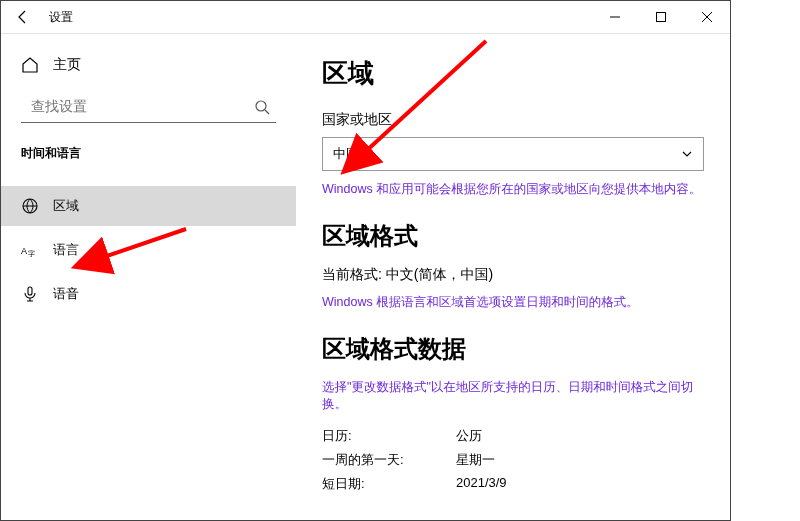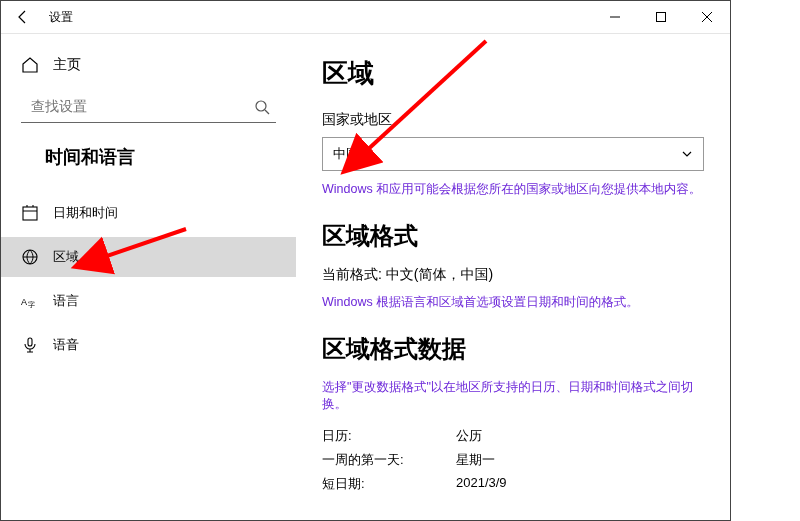--- a/index.html
+++ b/index.html
@@ -8,21 +8,21 @@
   .titlebar .back{width:44px;height:32px;display:flex;align-items:center;justify-content:center;}
   .titlebar .title{font-size:12px;padding-left:4px;}
   .titlebar .spacer{flex:1;}
   .winbtn{width:46px;height:32px;display:flex;align-items:center;justify-content:center;}
   .content{display:flex;height:calc(100% - 32px);}
   .sidebar{width:295px;box-sizing:border-box;padding:22px 20px 0 20px;position:relative;}
   .home-row{display:flex;align-items:flex-start;gap:14px;margin-bottom:18px;}
   .home-row .label{font-size:14px;}
   .searchbox{display:flex;align-items:center;border-bottom:1px solid #666;padding:6px 6px 6px 8px;margin-bottom:22px;}
   .searchbox input{flex:1;border:none;outline:none;font-size:14px;font-family:Liberation Mono, monospace;background:transparent;color:#ef4444;}
-  .category{font-size:18px;font-weight:600;margin-bottom:24px;margin-left:24px;}
+  .category{font-size:12px;font-weight:600;margin-bottom:24px;}
   .nav{display:flex;flex-direction:column;}
   .nav-item{display:flex;align-items:center;gap:14px;height:40px;font-size:13px;margin-bottom:4px;padding-left:0;cursor:default;}
   .nav-item.active{background:#d9d9d9;margin-left:-20px;margin-right:-20px;padding-left:20px;}
   .nav-item .icon{width:18px;height:18px;display:flex;align-items:center;justify-content:center;}
   .main{flex:1;padding:22px 26px 0 26px;overflow:hidden;}
   h1{font-size:26px;font-weight:600;margin:0 0 20px 0;}
   h2{font-size:24px;font-weight:600;margin:22px 0 14px 0;}
   .field-label{font-size:14px;margin-bottom:8px;}
   .dropdown{border:1px solid #999;height:32px;max-width:410px;display:flex;align-items:center;justify-content:space-between;padding:0 10px;font-size:13px;cursor:default;}
   .desc{font-size:12.5px;margin-top:10px;color:#6d28d9;}
@@ -81,29 +81,20 @@
           <svg width="16" height="16" viewBox="0 0 16 16">
               <circle cx="7" cy="7" r="5" stroke="#555" stroke-width="1.2" fill="none"></circle>
               <path d="M11 11 L15 15" stroke="#555" stroke-width="1.2"></path>
             </svg>
         </span>
       </div>
 
       <div class="category">时间和语言</div>
 
       <div class="nav">
-        <div class="nav-item">
-          <span class="icon">
-            <svg width="18" height="18" viewBox="0 0 18 18">
-                <rect x="2" y="3" width="14" height="13" stroke="#000" stroke-width="1.1" fill="none"></rect>
-                <path d="M2 7 H16 M6 3 V1 M12 3 V1" stroke="#000" stroke-width="1.1"></path>
-              </svg>
-          </span>
-          <span>日期和时间</span>
-        </div>
         <div class="nav-item active">
           <span class="icon">
             <svg width="18" height="18" viewBox="0 0 18 18">
                 <circle cx="9" cy="9" r="7" stroke="#000" stroke-width="1.1" fill="none"></circle>
                 <path d="M2 9 H16 M9 2 C5 6 5 12 9 16 M9 2 C13 6 13 12 9 16" stroke="#000" stroke-width="1" fill="none"></path>
               </svg>
           </span>
           <span>区域</span>
         </div>
         <div class="nav-item">

